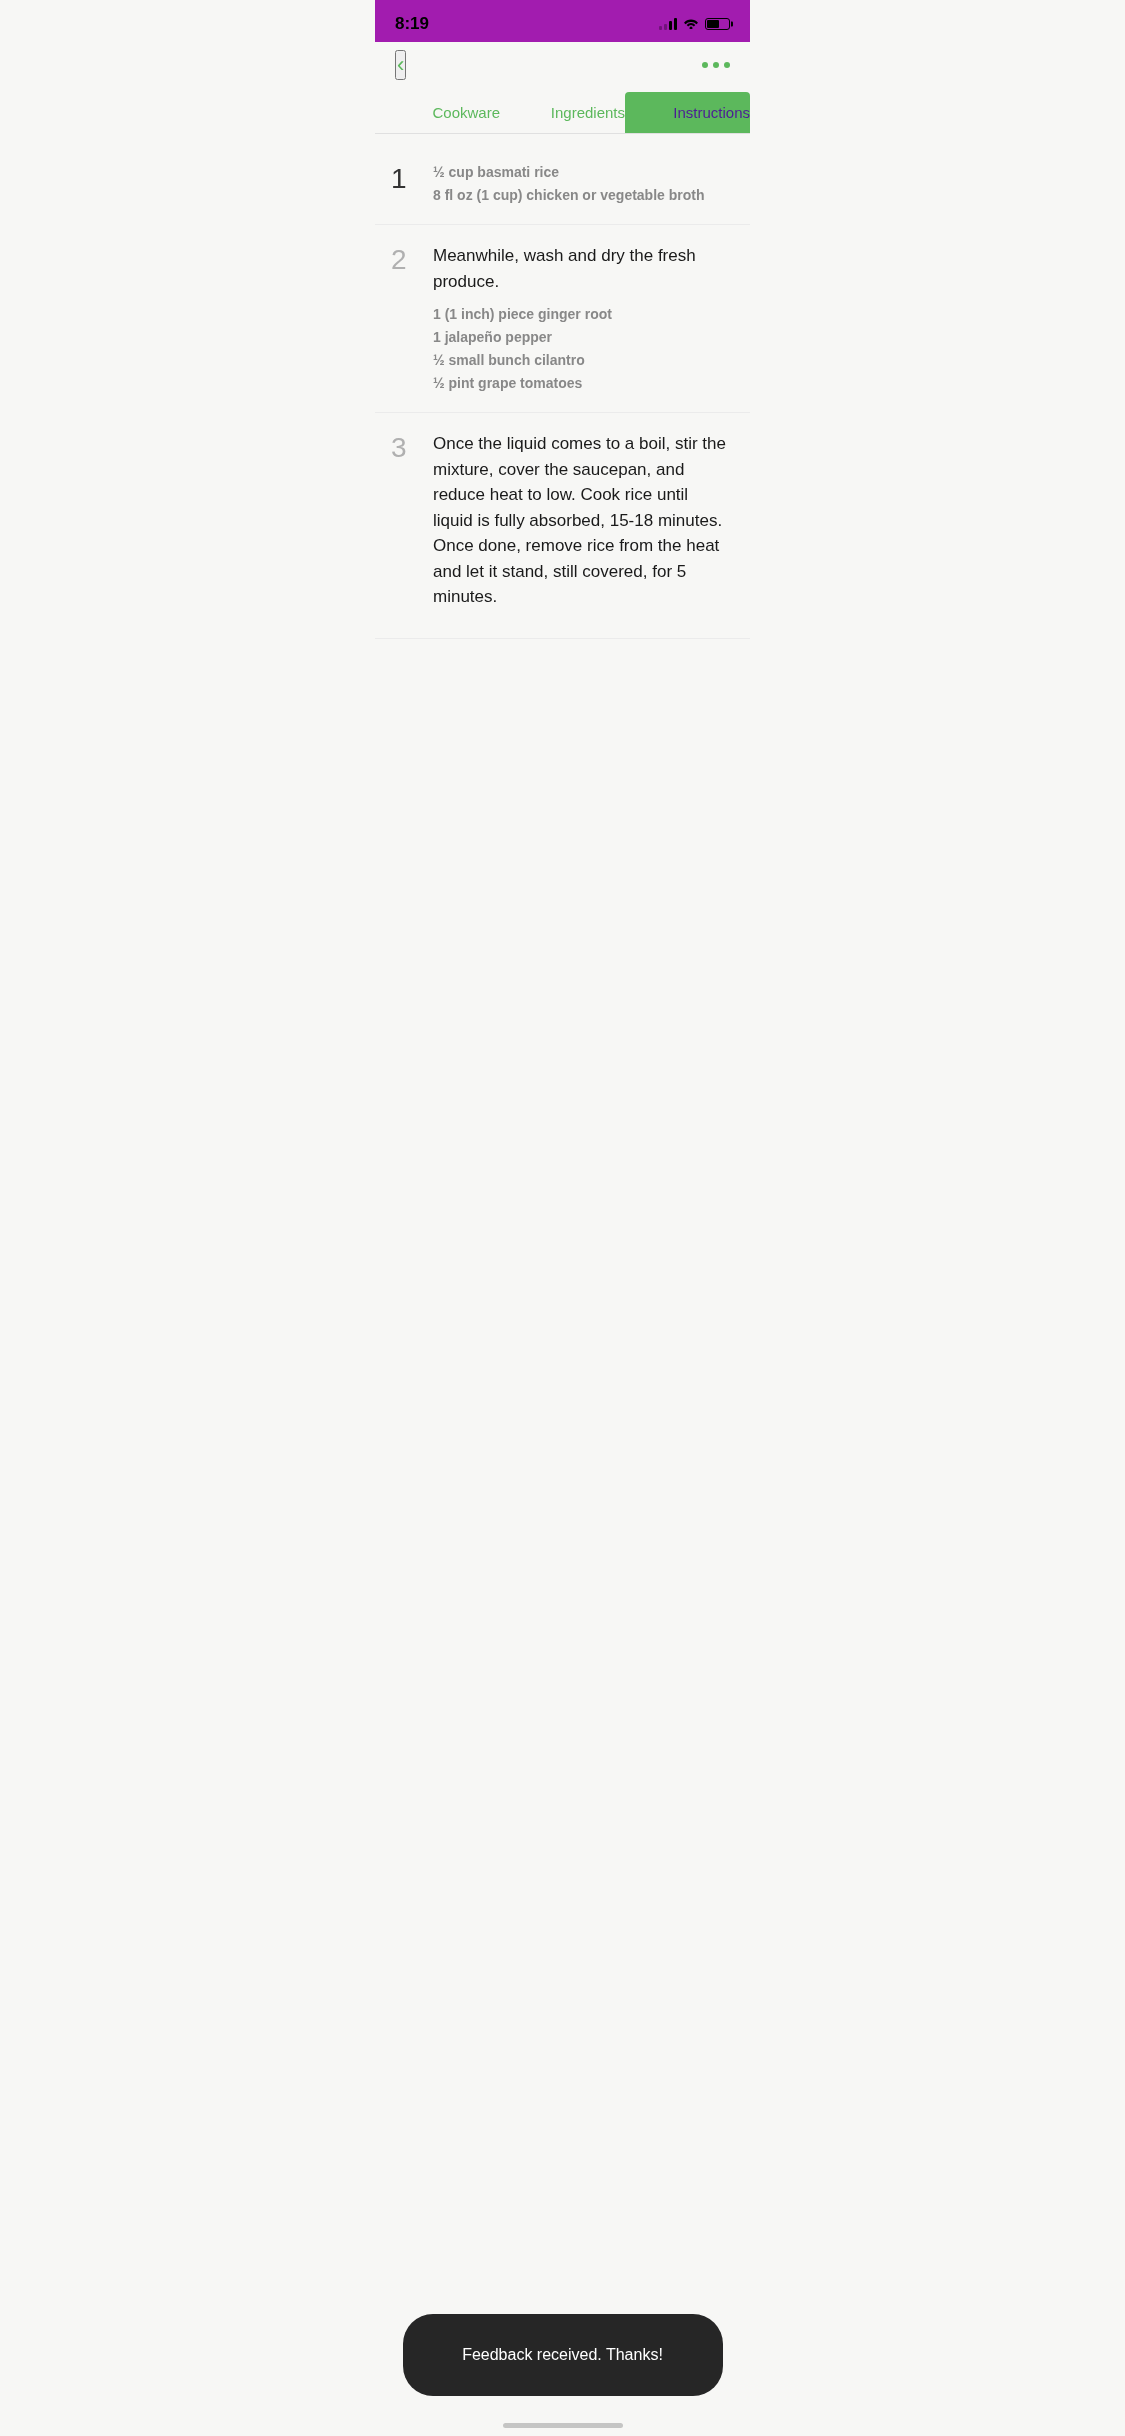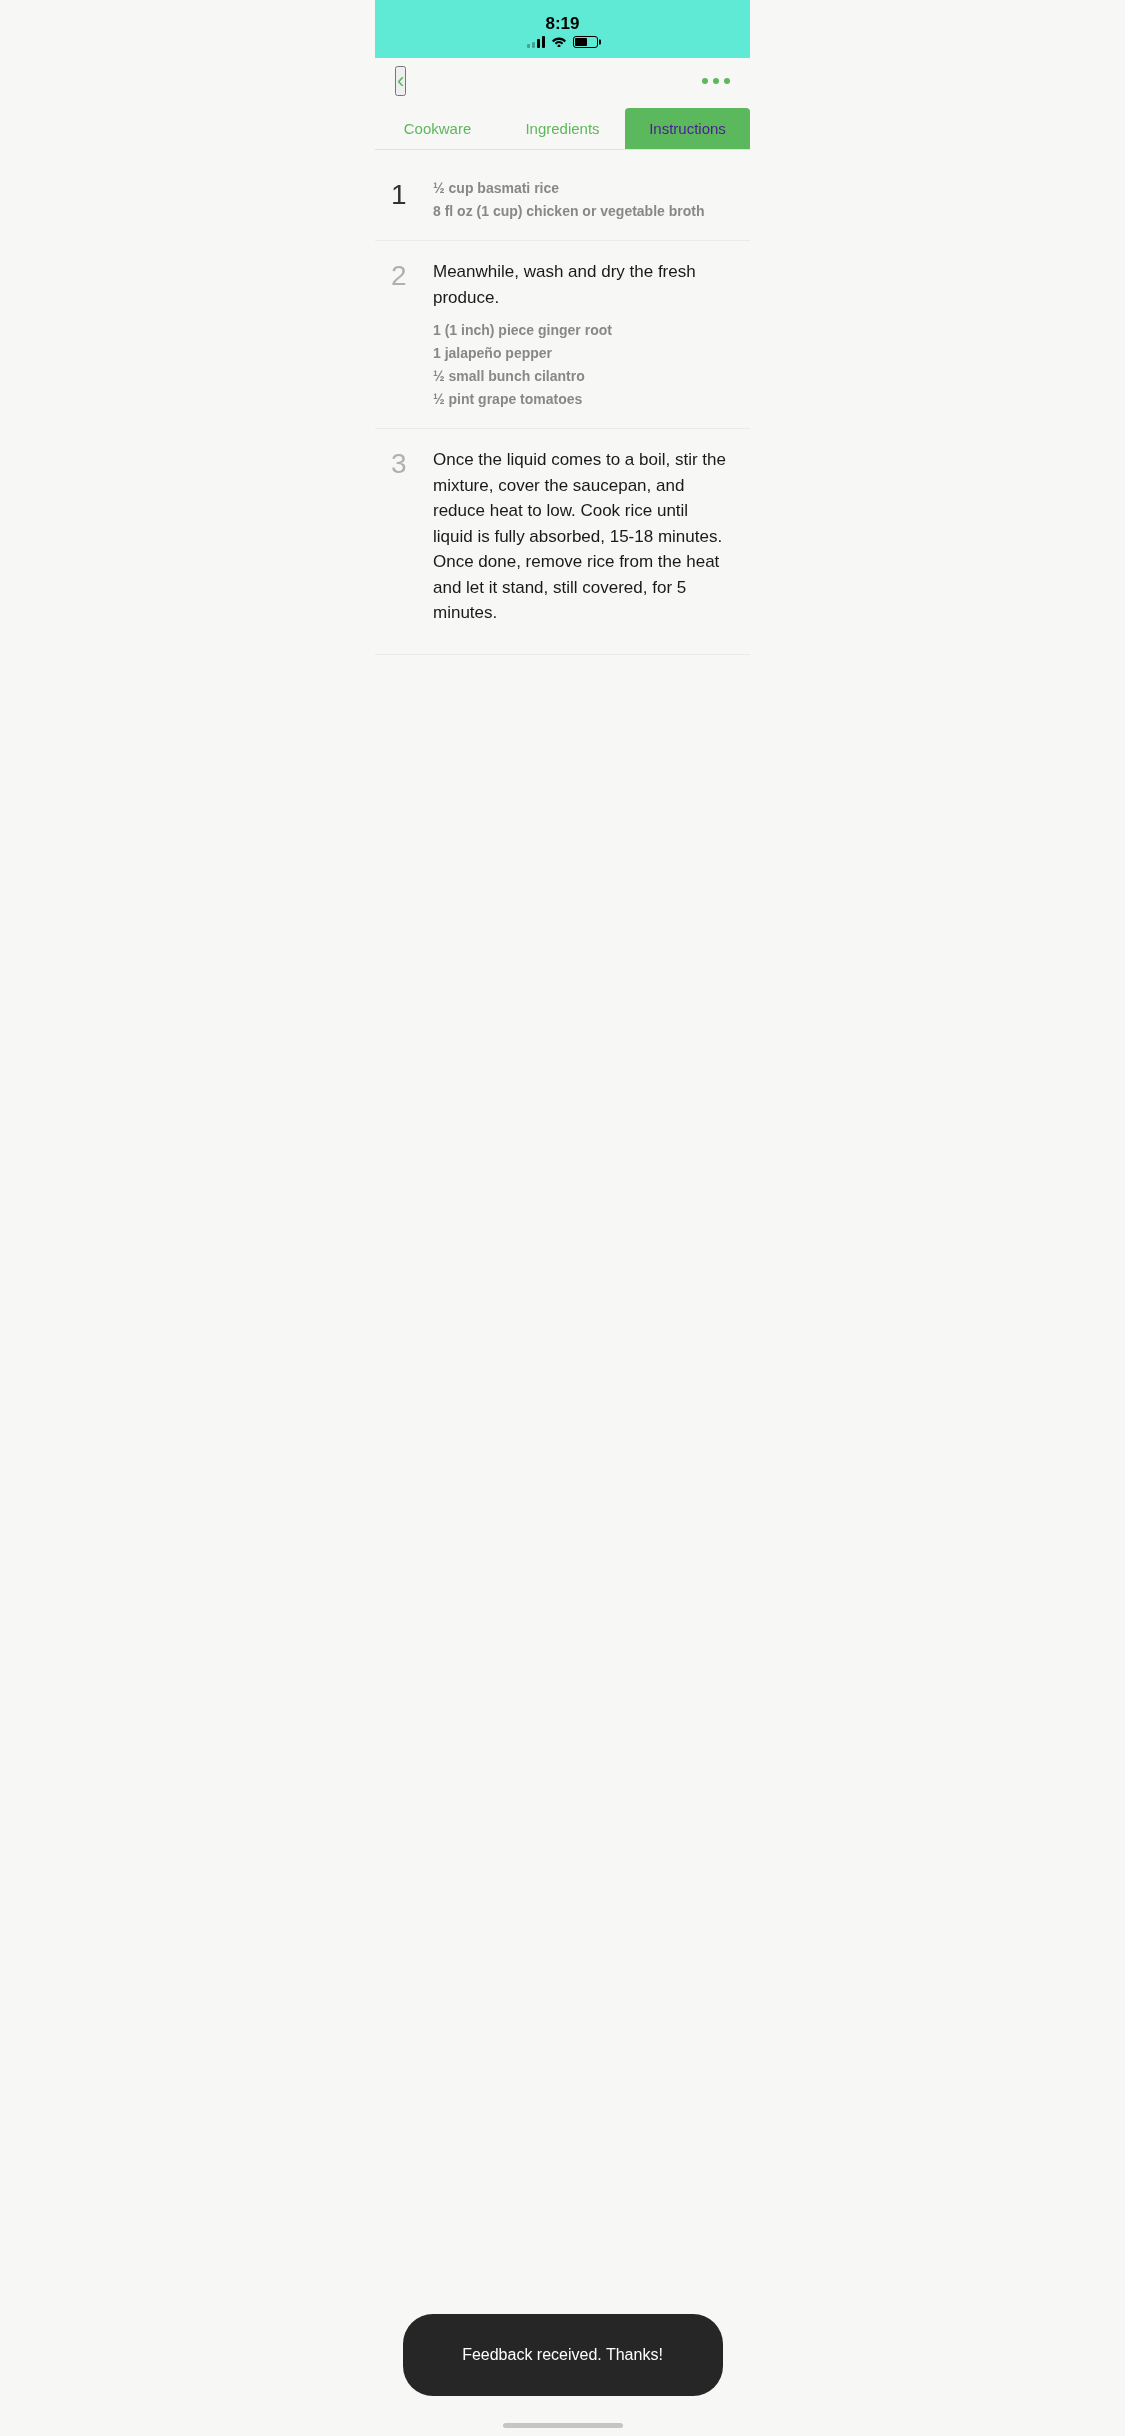--- a/index.html
+++ b/index.html
@@ -14,22 +14,21 @@
       position: relative;
       overflow-x: hidden;
     }
 
     
     .status-bar {
       display: flex;
       justify-content: space-between;
       align-items: center;
       padding: 14px 20px 8px 20px;
-      background: #5eead4;
-      flex-direction: column;
+      background: #a21caf;
     }
     .status-time {
       font-size: 17px;
       font-weight: 600;
       color: #000;
     }
     .status-icons {
       display: flex;
       align-items: center;
       gap: 6px;
@@ -105,21 +104,21 @@
     }
 
     
     .tab-bar {
       display: flex;
       background: #f7f7f5;
       border-bottom: 1px solid #e0e0e0;
     }
     .tab {
       flex: 1;
-      text-align: center;
+      text-align: right;
       padding: 12px 0;
       font-size: 15px;
       font-weight: 500;
       color: #5cb85c;
       cursor: pointer;
     }
     .tab.active {
       background: #5cb85c;
       color: #4c1d95;
       border-radius: 4px 4px 0 0;

